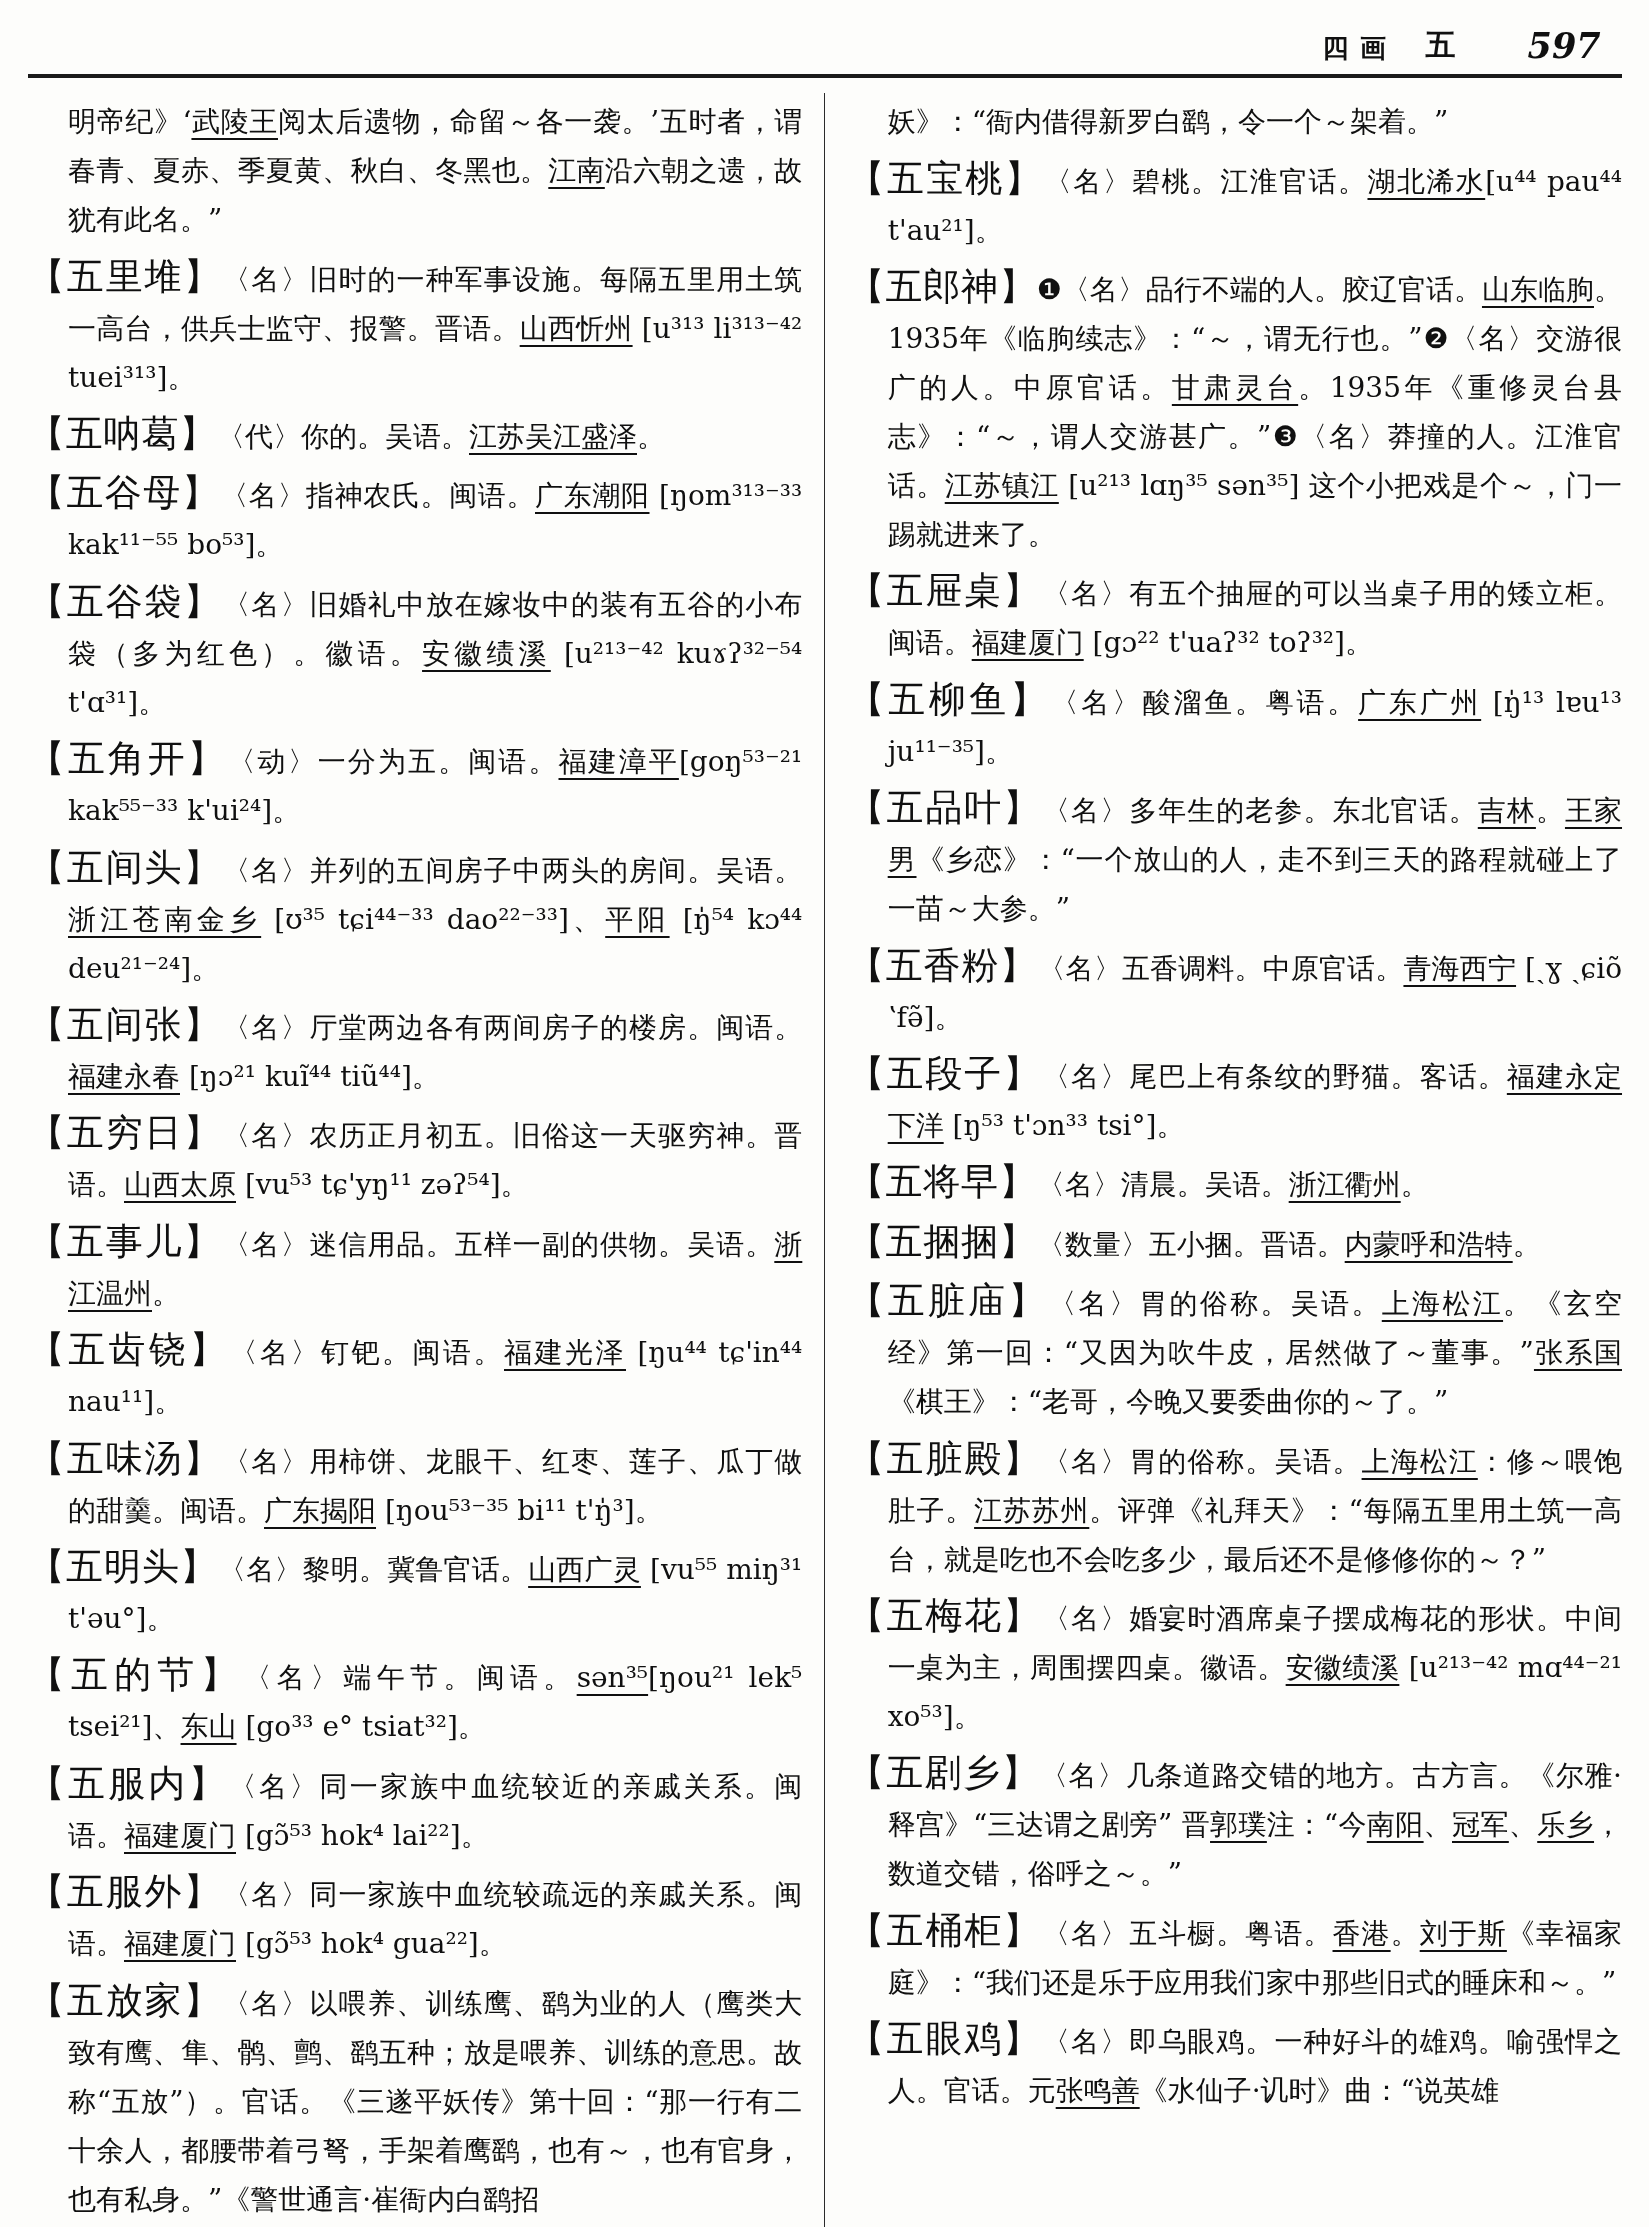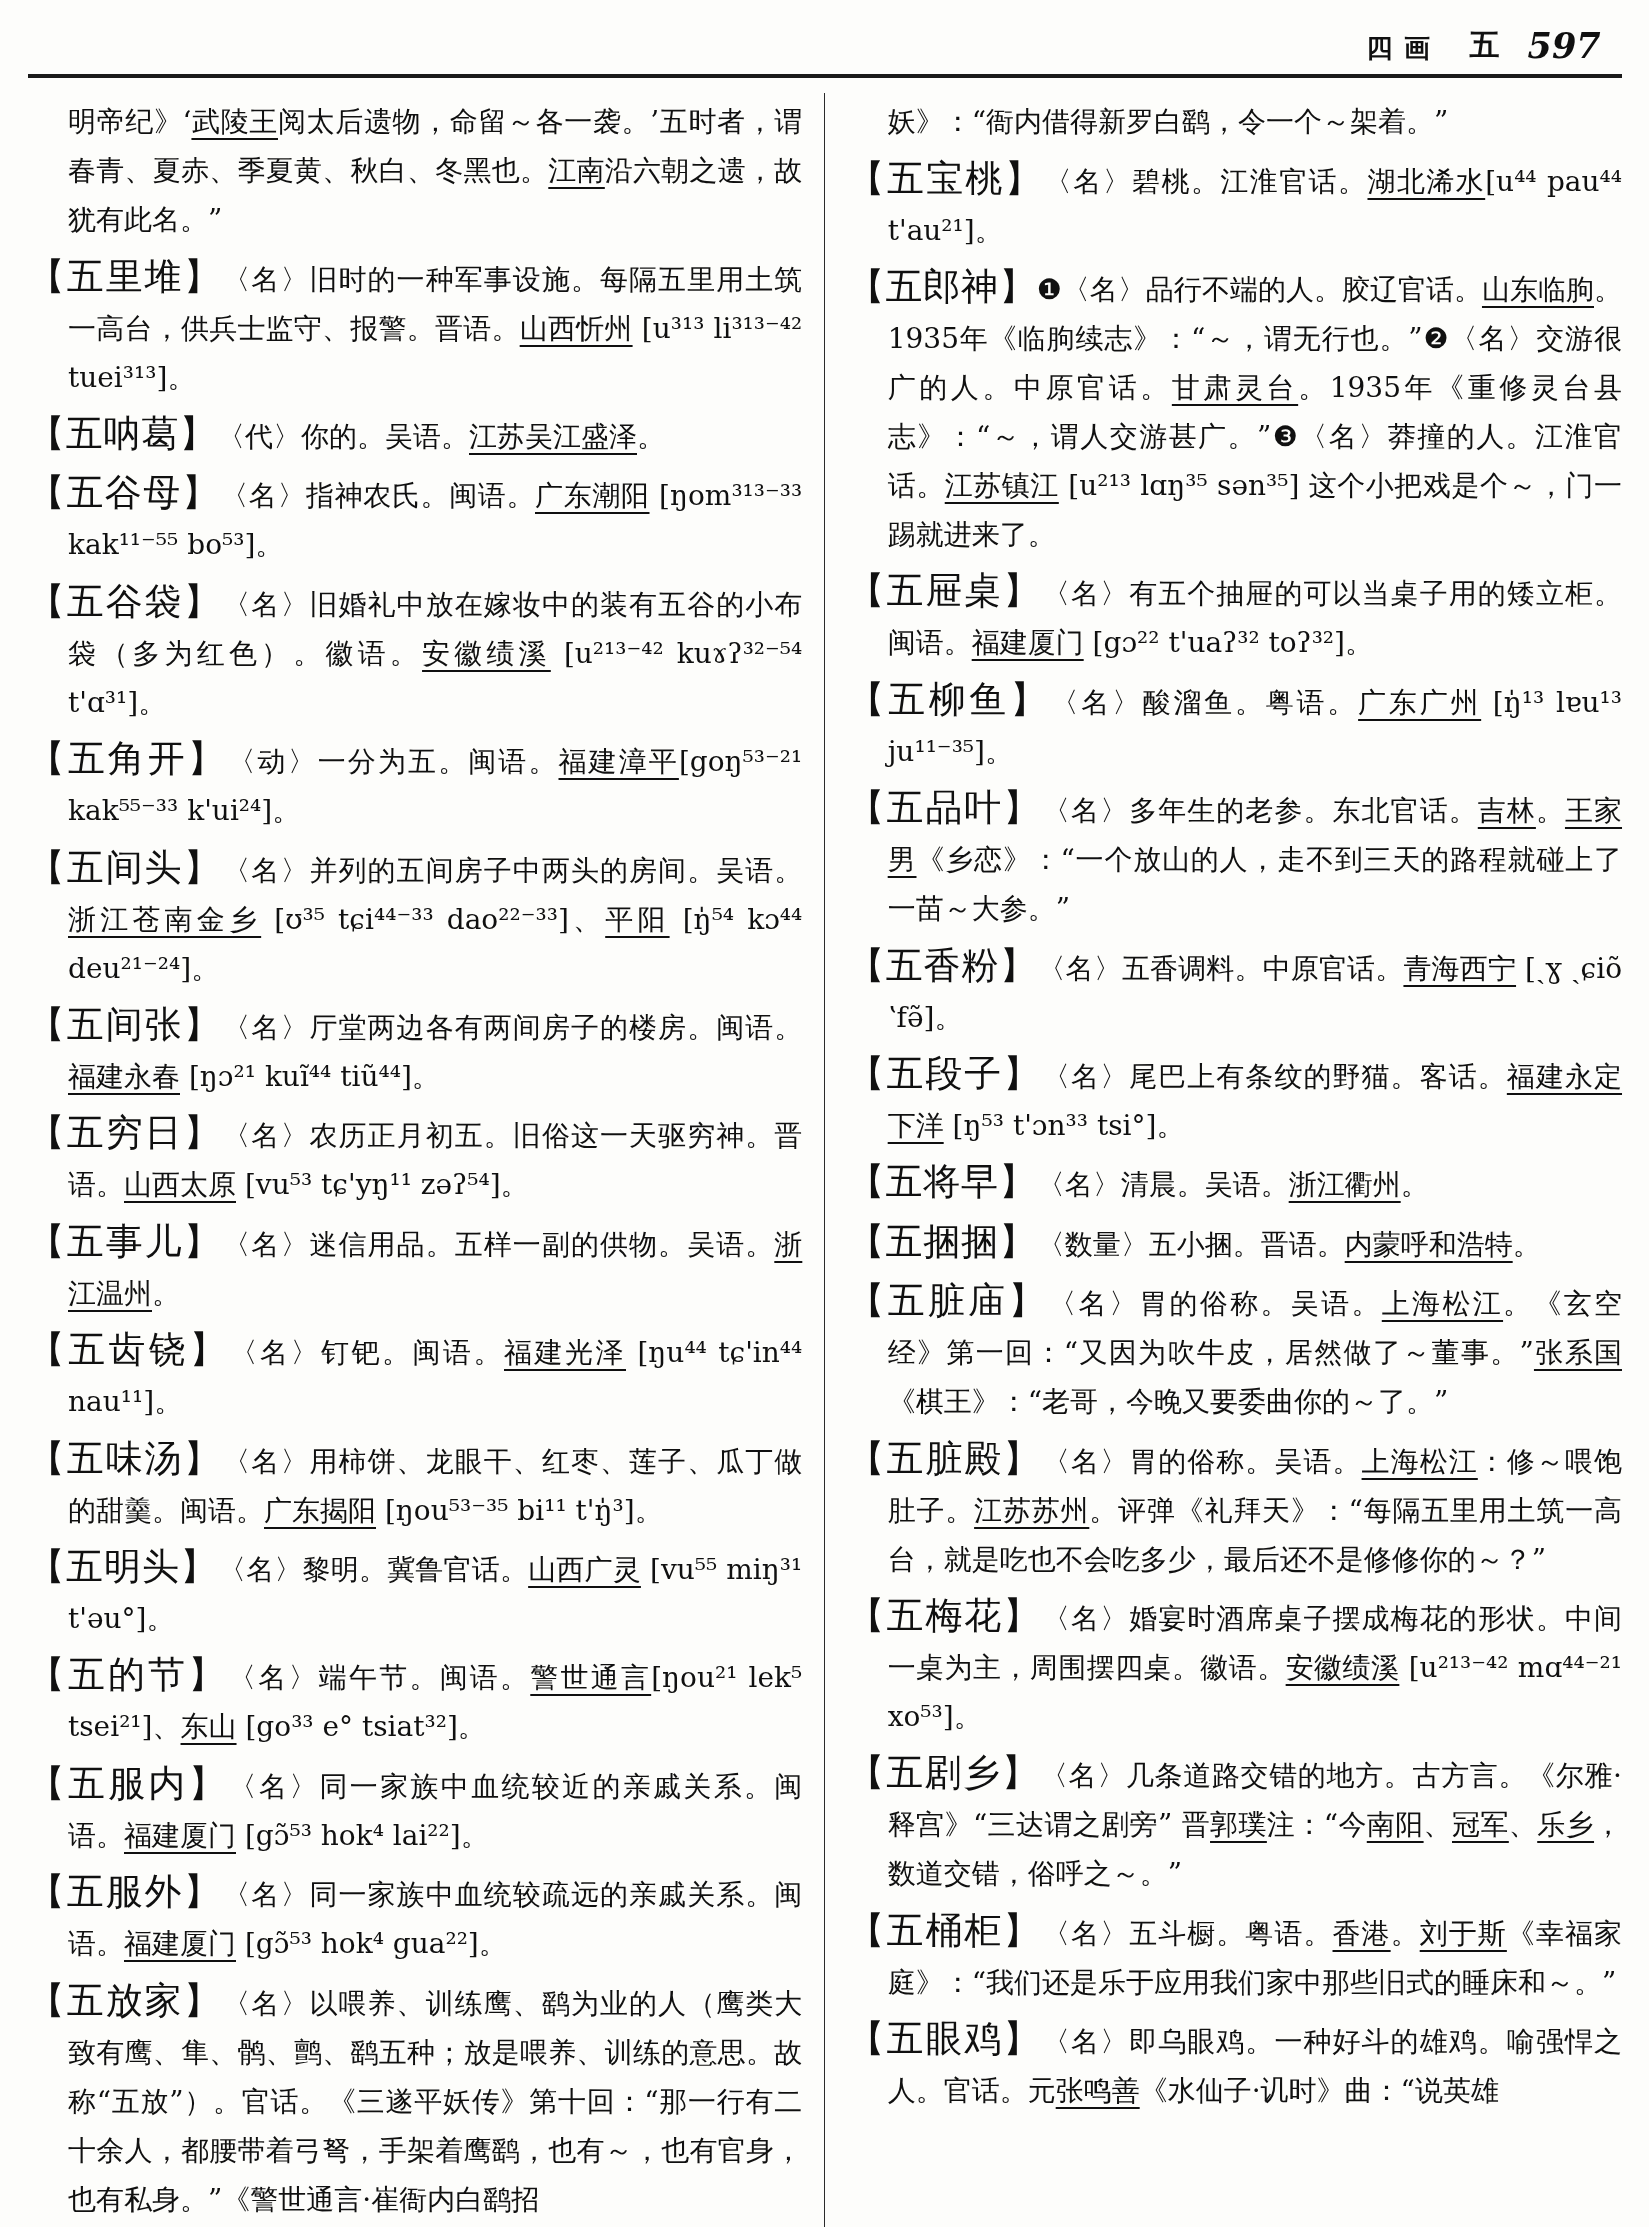--- a/index.html
+++ b/index.html
@@ -9,21 +9,21 @@
     font-family:"DejaVu Serif","Liberation Serif",serif;
     overflow:hidden;
     -webkit-font-smoothing:antialiased;
   }
   .page{box-sizing:border-box;width:1650px;height:2227px;padding:18px 28px 0 28px;}
   
   .hdr{height:48px;display:flex;justify-content:flex-end;align-items:flex-end;
        padding-right:21.4px;gap:28px;}
   .hdr .sec{font-size:26px;font-weight:700;letter-spacing:11.5px;}
   .hdr .chr{font-size:30px;font-weight:700;}
-  .hdr .pg{font-size:35px;font-weight:700;font-style:italic;font-family:"DejaVu Serif","Liberation Serif",serif;}
+  .hdr .pg{font-size:35px;font-weight:700;font-style:italic;font-family:"DejaVu Serif","Liberation Serif",serif;margin-left:44px;}
   .rule{border-bottom:4.1px solid #1a1a1a;margin-top:8.2px;}
   
   .cols{display:flex;margin-top:15px;}
   .col{width:777px;}
   .col.right{padding-left:23px;border-left:1.6px solid #2a2a2a;}
   .col.left{padding-right:21.4px;}
   
   .entry{
     font-size:28px;line-height:49px;
     padding-left:40px;text-indent:-40px;
@@ -55,21 +55,21 @@
         <div class="entry"><span class="head">【五谷母】</span><span>〈名〉指神农氏。闽语。</span><span class="u">广东潮阳</span><span> [ŋom³¹³⁻³³ kak¹¹⁻⁵⁵ bo⁵³]。</span></div>
         <div class="entry"><span class="head">【五谷袋】</span><span>〈名〉旧婚礼中放在嫁妆中的装有五谷的小布袋（多为红色）。徽语。</span><span class="u">安徽绩溪</span><span> [u²¹³⁻⁴² kuɤʔ³²⁻⁵⁴ t'ɑ³¹]。</span></div>
         <div class="entry"><span class="head">【五角开】</span><span>〈动〉一分为五。闽语。</span><span class="u">福建漳平</span><span>[goŋ⁵³⁻²¹ kak⁵⁵⁻³³ k'ui²⁴]。</span></div>
         <div class="entry"><span class="head">【五间头】</span><span>〈名〉并列的五间房子中两头的房间。吴语。</span><span class="u">浙江苍南金乡</span><span> [ʊ³⁵ tɕi⁴⁴⁻³³ dao²²⁻³³]、</span><span class="u">平阳</span><span> [ŋ̍⁵⁴ kɔ⁴⁴ deu²¹⁻²⁴]。</span></div>
         <div class="entry"><span class="head">【五间张】</span><span>〈名〉厅堂两边各有两间房子的楼房。闽语。</span><span class="u">福建永春</span><span> [ŋɔ²¹ kuĩ⁴⁴ tiũ⁴⁴]。</span></div>
         <div class="entry"><span class="head">【五穷日】</span><span>〈名〉农历正月初五。旧俗这一天驱穷神。晋语。</span><span class="u">山西太原</span><span> [vu⁵³ tɕ'yŋ¹¹ zəʔ⁵⁴]。</span></div>
         <div class="entry"><span class="head">【五事儿】</span><span>〈名〉迷信用品。五样一副的供物。吴语。</span><span class="u">浙江温州</span><span>。</span></div>
         <div class="entry"><span class="head">【五齿铙】</span><span>〈名〉钉钯。闽语。</span><span class="u">福建光泽</span><span> [ŋu⁴⁴ tɕ'in⁴⁴ nau¹¹]。</span></div>
         <div class="entry"><span class="head">【五味汤】</span><span>〈名〉用柿饼、龙眼干、红枣、莲子、瓜丁做的甜羹。闽语。</span><span class="u">广东揭阳</span><span> [ŋou⁵³⁻³⁵ bi¹¹ t'ŋ̍³]。</span></div>
         <div class="entry"><span class="head">【五明头】</span><span>〈名〉黎明。冀鲁官话。</span><span class="u">山西广灵</span><span> [vu⁵⁵ miŋ³¹ t'əu°]。</span></div>
-        <div class="entry"><span class="head">【五的节】</span><span>〈名〉端午节。闽语。</span><span class="u">警世通言</span><span>[ŋou²¹ lek⁵ tsei²¹]、</span><span class="u">东山</span><span> [go³³ e° tsiat³²]。</span></div>
+        <div class="entry"><span class="head">【五的节】</span><span>〈名〉端午节。闽语。</span><span class="u">sən³⁵</span><span>[ŋou²¹ lek⁵ tsei²¹]、</span><span class="u">东山</span><span> [go³³ e° tsiat³²]。</span></div>
         <div class="entry"><span class="head">【五服内】</span><span>〈名〉同一家族中血统较近的亲戚关系。闽语。</span><span class="u">福建厦门</span><span> [gɔ̃⁵³ hok⁴ lai²²]。</span></div>
         <div class="entry"><span class="head">【五服外】</span><span>〈名〉同一家族中血统较疏远的亲戚关系。闽语。</span><span class="u">福建厦门</span><span> [gɔ̃⁵³ hok⁴ gua²²]。</span></div>
         <div class="entry"><span class="head">【五放家】</span><span>〈名〉以喂养、训练鹰、鹞为业的人（鹰类大致有鹰、隼、鹘、鹯、鹞五种；放是喂养、训练的意思。故称“五放”）。官话。《三遂平妖传》第十回：“那一行有二十余人，都腰带着弓弩，手架着鹰鹞，也有～，也有官身，也有私身。”《警世通言·崔衙内白鹞招</span></div>
       </div>
     <div class="col right">
         <div class="entry cont"><span>妖》：“衙内借得新罗白鹞，令一个～架着。”</span></div>
         <div class="entry"><span class="head">【五宝桃】</span><span>〈名〉碧桃。江淮官话。</span><span class="u">湖北浠水</span><span>[u⁴⁴ pau⁴⁴ t'au²¹]。</span></div>
         <div class="entry"><span class="head">【五郎神】</span><span>❶〈名〉品行不端的人。胶辽官话。</span><span class="u">山东临朐</span><span>。1935年《临朐续志》：“～，谓无行也。”❷〈名〉交游很广的人。中原官话。</span><span class="u">甘肃灵台</span><span>。1935年《重修灵台县志》：“～，谓人交游甚广。”❸〈名〉莽撞的人。江淮官话。</span><span class="u">江苏镇江</span><span> [u²¹³ lɑŋ³⁵ sən³⁵] 这个小把戏是个～，门一踢就进来了。</span></div>
         <div class="entry"><span class="head">【五屉桌】</span><span>〈名〉有五个抽屉的可以当桌子用的矮立柜。闽语。</span><span class="u">福建厦门</span><span> [gɔ²² t'uaʔ³² toʔ³²]。</span></div>
         <div class="entry"><span class="head">【五柳鱼】</span><span>〈名〉酸溜鱼。粤语。</span><span class="u">广东广州</span><span> [ŋ̍¹³ lɐu¹³ ju¹¹⁻³⁵]。</span></div>

